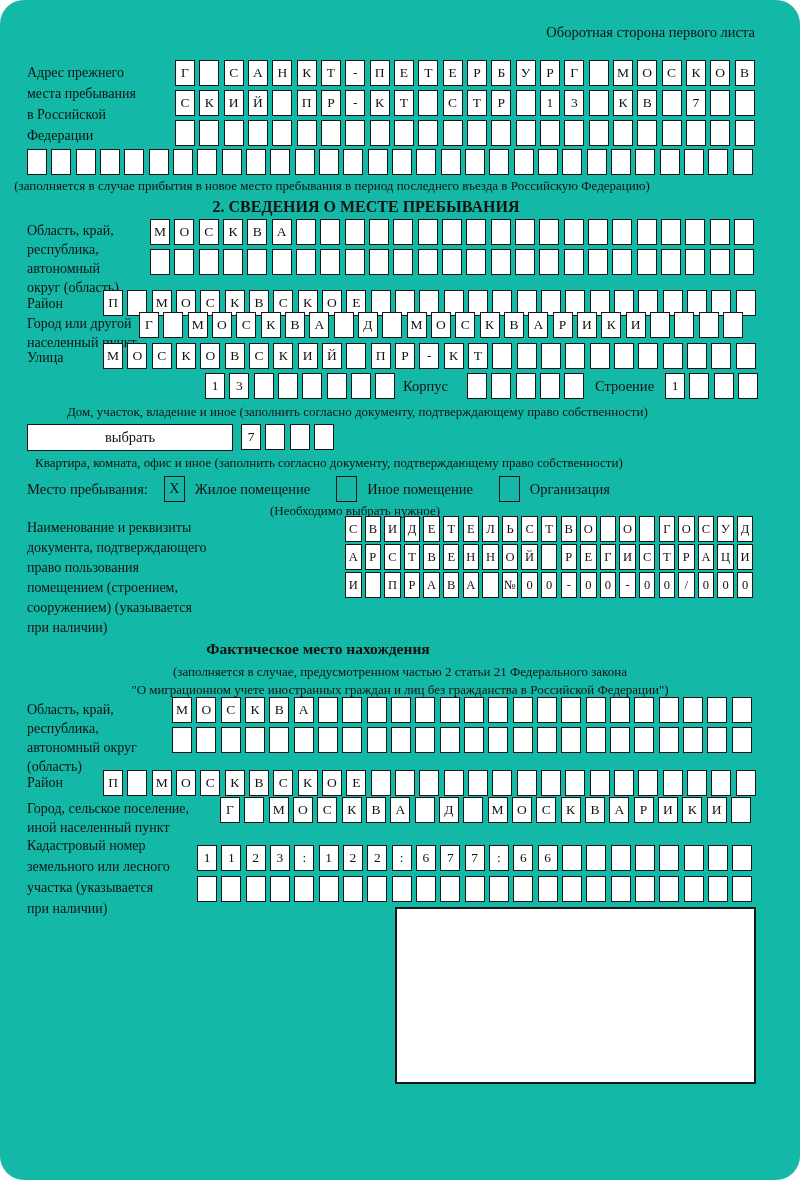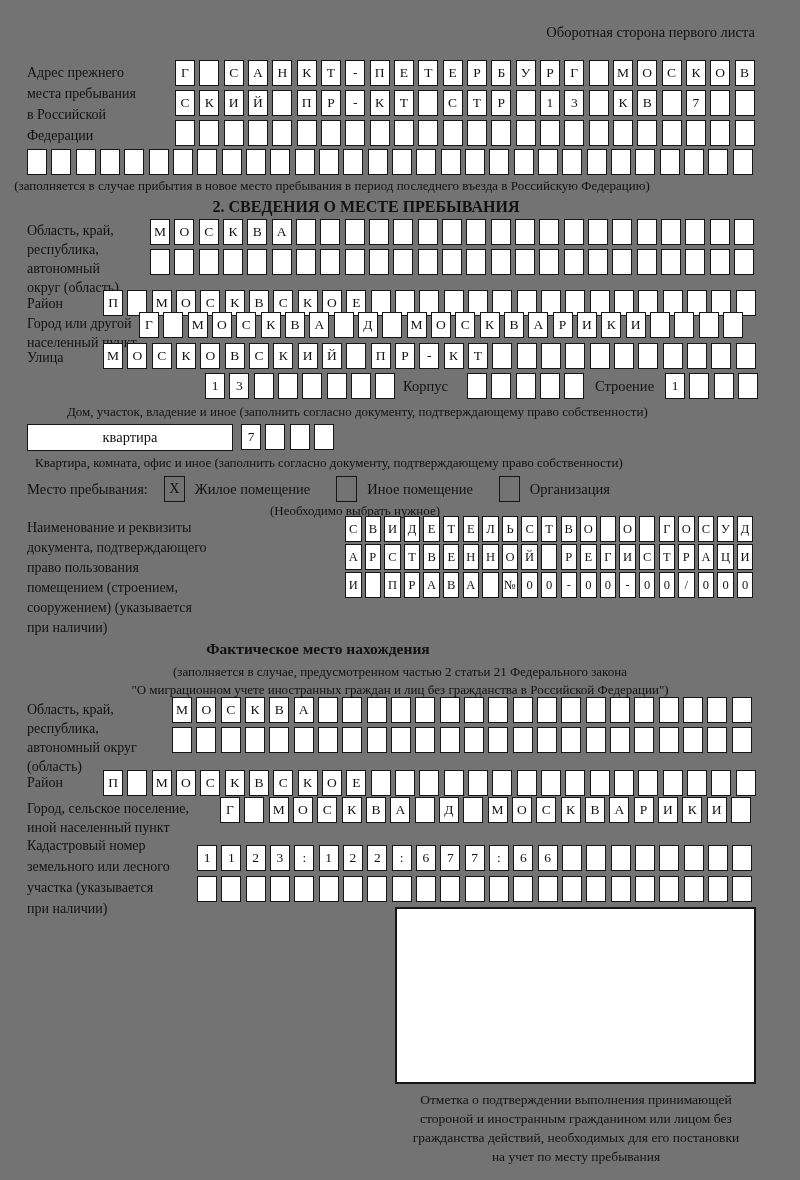--- a/index.html
+++ b/index.html
@@ -1,17 +1,17 @@
 <!DOCTYPE html>
 <html><head>
 <meta charset="utf-8">
 <style>
   html,body{margin:0;padding:0;background:#fff;}
   body{width:800px;height:1180px;font-family:"Liberation Serif","DejaVu Serif",serif;color:#111;}
-  .page{position:relative;width:800px;height:1180px;background:#737373;overflow:hidden;}
+  .page{position:relative;width:800px;height:1180px;background:#14b8a6;overflow:hidden;border-radius:24px;}
   .abs{position:absolute;}
   .t{font-size:14px;line-height:20px;white-space:nowrap;}
   .t-multi{white-space:normal;}
   .center{text-align:center;}
   .right{text-align:right;}
   .note{font-size:13px;line-height:16px;}
   .title{font-size:16px;font-weight:bold;}
   .subtitle{font-size:15.5px;font-weight:bold;}
   .grid{display:flex;gap:4.33px;}
   .grid .cell{flex:none;width:20px;height:26px;box-sizing:border-box;border:1.7px solid #161616;
@@ -318,21 +318,21 @@
     </div>
   <div class="abs t" style="left:595px;top:376px;font-size:14.5px;">Строение</div>
   <div class="abs grid" style="left:665px;top:373px;">
       <div class="cell">1</div>
       <div class="cell"></div>
       <div class="cell"></div>
       <div class="cell"></div>
     </div>
   <div class="abs note" style="left:35px;top:404px;margin-left:32px;">Дом, участок, владение и иное (заполнить согласно документу, подтверждающему право собственности)</div>
 
-  <div class="abs bigbox" style="left:27px;top:424px;width:206px;">квартира</div>
+  <div class="abs bigbox" style="left:27px;top:424px;width:206px;">выбрать</div>
   <div class="abs grid" style="left:241px;top:424px;">
       <div class="cell">7</div>
       <div class="cell"></div>
       <div class="cell"></div>
       <div class="cell"></div>
     </div>
   <div class="abs note" style="left:35px;top:455px;">Квартира, комната, офис и иное (заполнить согласно документу, подтверждающему право собственности)</div>
 
   <div class="abs mesto-row" style="left:27px;top:476px;">
     <span class="mesto-label">Место пребывания:</span>
@@ -579,15 +579,14 @@
       <div class="cell"></div>
       <div class="cell"></div>
       <div class="cell"></div>
       <div class="cell"></div>
       <div class="cell"></div>
       <div class="cell"></div>
       <div class="cell"></div>
     </div>
 
   <div class="abs stamp-box" style="left:395px;top:907px;width:361px;height:177px;"></div>
-  <div class="abs note center t-multi" style="left:352px;top:1090px;width:448px;line-height:19px;font-size:13.5px;">Отметка о подтверждении выполнения принимающей<br>стороной и иностранным гражданином или лицом без<br>гражданства действий, необходимых для его постановки<br>на учет по месту пребывания</div>
 
 </div>
 
 </body></html>

